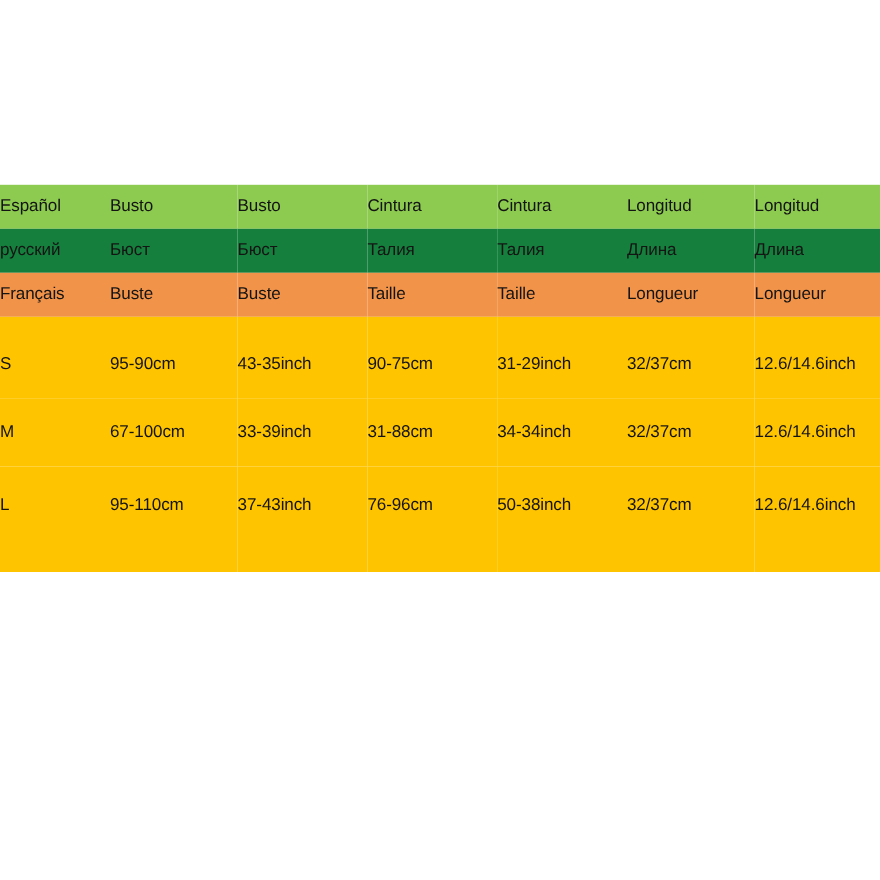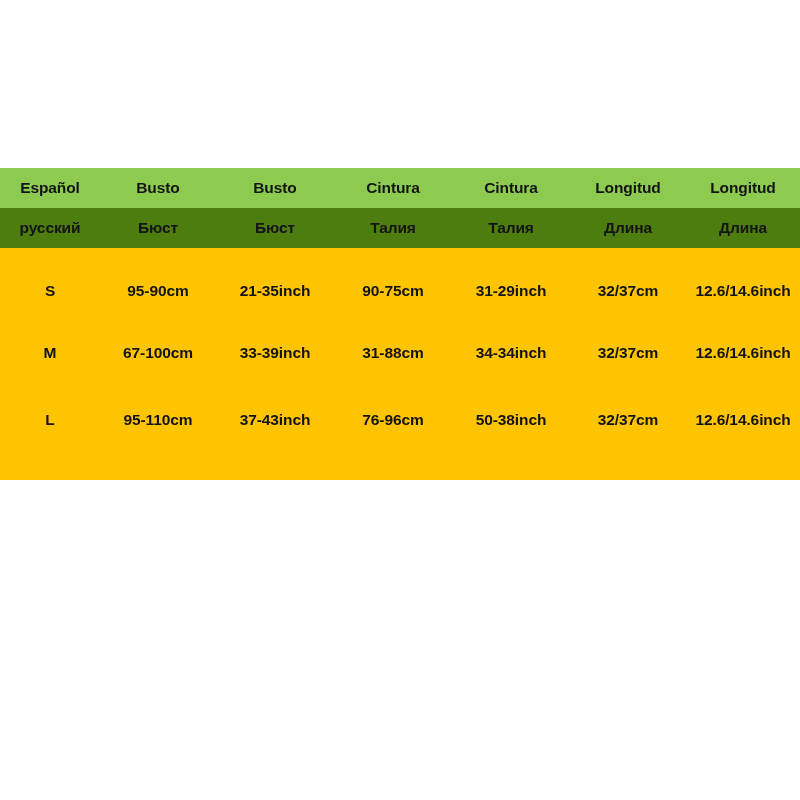--- a/index.html
+++ b/index.html
@@ -28,34 +28,34 @@
     left: 0;
     top: 168px;
     width: 800px;
     border-collapse: collapse;
     table-layout: fixed;
   }
 
   .size-table td {
     padding: 0;
     margin: 0;
-    text-align: center;
+    text-align: left;
     vertical-align: middle;
     color: #141414;
-    font-weight: bold;
+    font-weight: normal;
     letter-spacing: -0.1px;
   }
 
   
   tr.lang-row td {
     height: 40px;
     font-size: 15.5px;
   }
   tr.lang-es td { background: #8DCB50; }
-  tr.lang-ru td { background: #4d7c0f; }
+  tr.lang-ru td { background: #15803d; }
   tr.lang-fr td { background: #F2934A; }
   tr.lang-en td { background: #508CD7; height: 52px; }
 
   
   tr.data-row td {
     background: #FFC400;
     height: 62px;
     font-size: 15.5px;
   }
   tr.data-row.first-data td { padding-top: 12px; height: 62px; }
@@ -96,25 +96,34 @@
       </tr>
       <tr class="lang-row lang-ru">
         <td>русский</td>
         <td>Бюст</td>
         <td>Бюст</td>
         <td>Талия</td>
         <td>Талия</td>
         <td>Длина</td>
         <td>Длина</td>
       </tr>
+      <tr class="lang-row lang-fr">
+        <td>Français</td>
+        <td>Buste</td>
+        <td>Buste</td>
+        <td>Taille</td>
+        <td>Taille</td>
+        <td>Longueur</td>
+        <td>Longueur</td>
+      </tr>
 
       <tr class="data-row first-data">
         <td>S</td>
         <td>95-90cm</td>
-        <td>21-35inch</td>
+        <td>43-35inch</td>
         <td>90-75cm</td>
         <td>31-29inch</td>
         <td>32/37cm</td>
         <td>12.6/14.6inch</td>
       </tr>
       <tr class="data-row">
         <td>M</td>
         <td>67-100cm</td>
         <td>33-39inch</td>
         <td>31-88cm</td>

